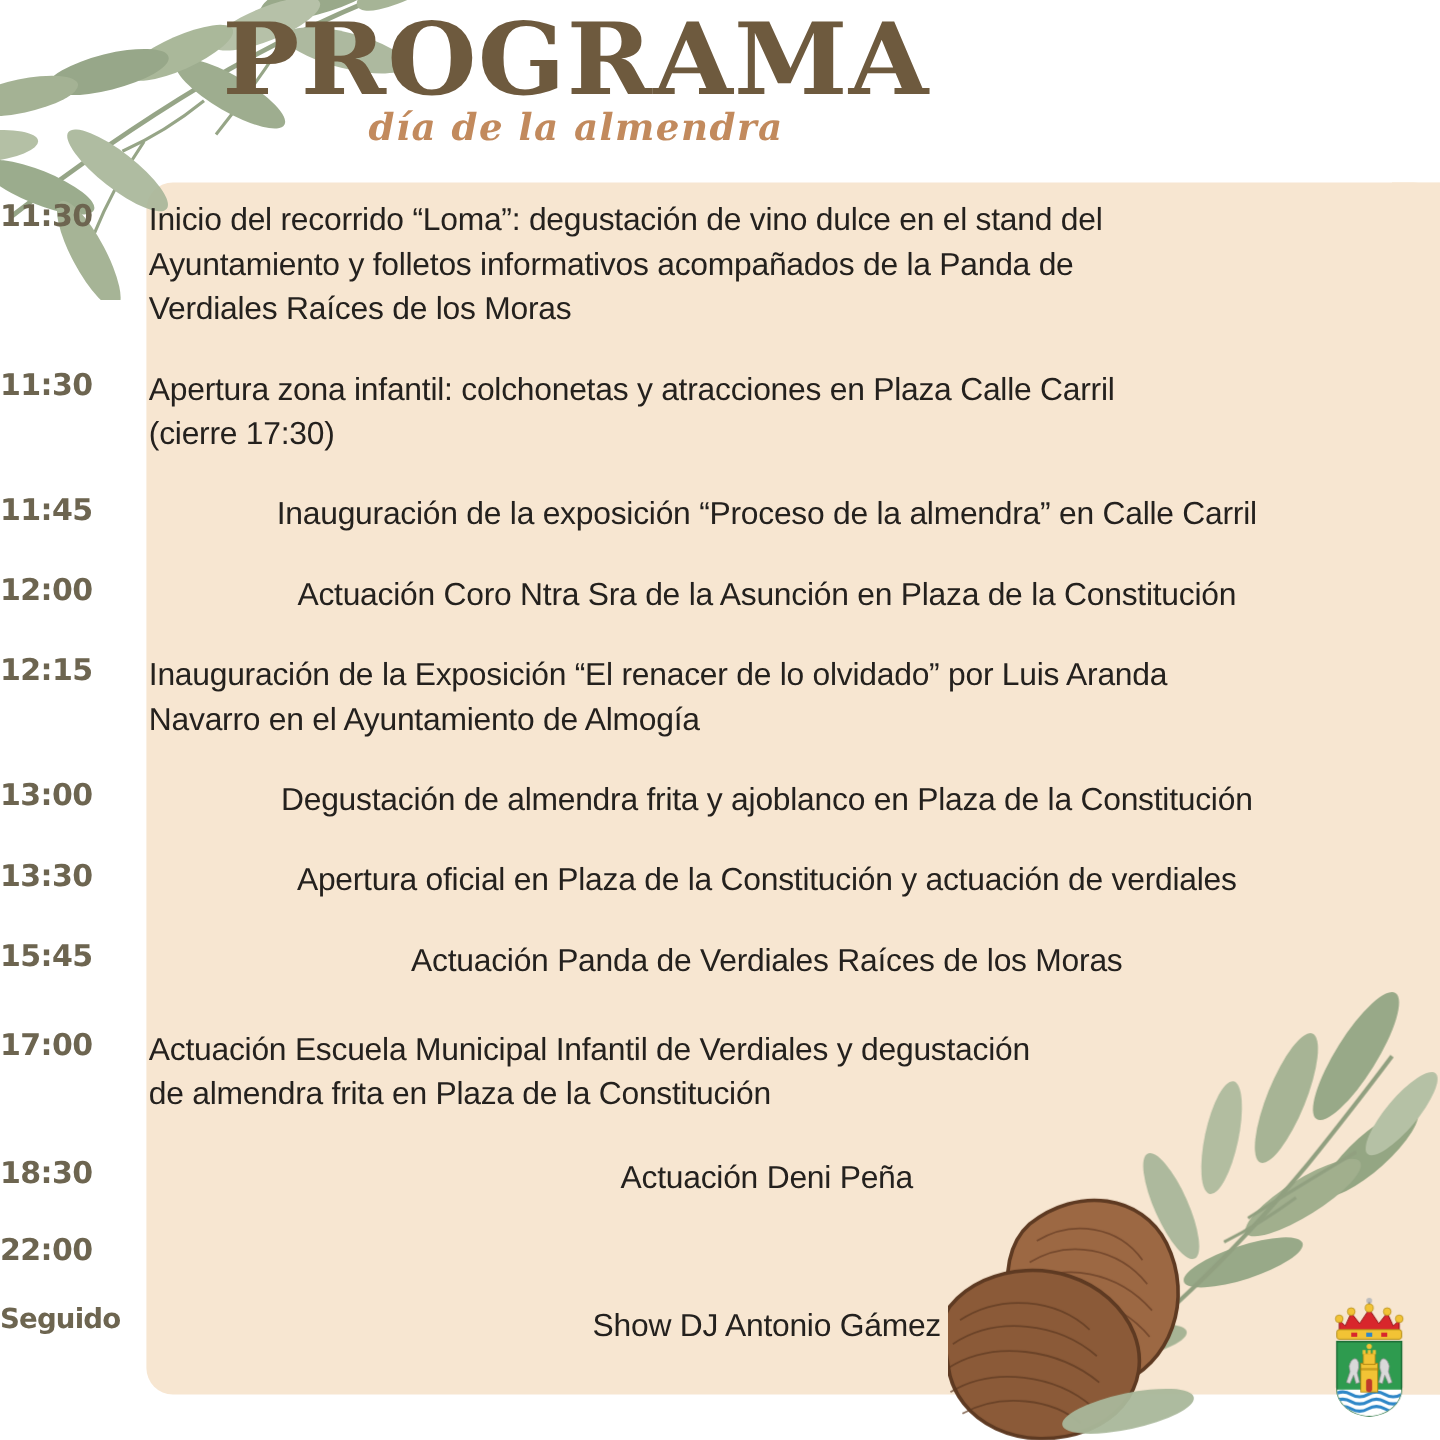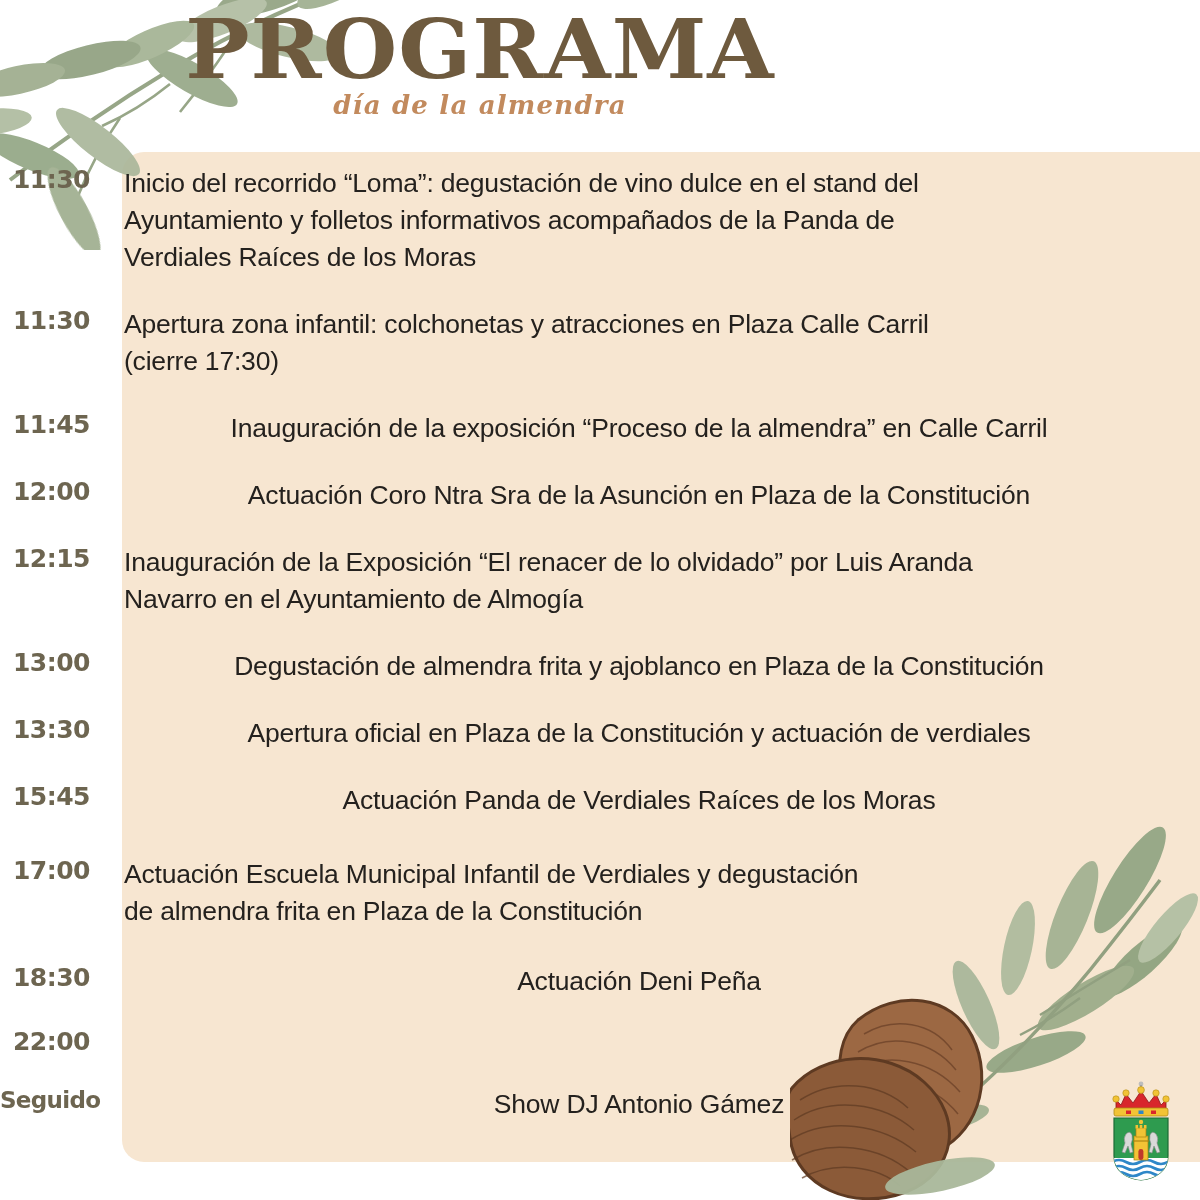--- a/index.html
+++ b/index.html
@@ -28,21 +28,21 @@
     letter-spacing:1px;
     color:#6E5A3E;
     line-height:1;
     transform:scaleX(1.03);
   }
   .subtitle{
     position:absolute;left:0;right:0;top:92px;
     font-family:"DejaVu Serif", serif;
     font-style:italic;
     font-weight:700;
-    font-size:26px;
+    font-size:31px;
     color:#C28A5D;
     letter-spacing:1.2px;
     line-height:1;
   }
 
   
   .panel{
     position:absolute;
     left:122px;top:152px;
     width:1078px;height:1010px;
@@ -57,21 +57,21 @@
   .schedule{position:absolute;left:0;top:152px;width:1200px;}
   .row{
     position:relative;
     display:flex;
     align-items:flex-start;
     box-sizing:border-box;
   }
   .time{
     flex:0 0 106px;
     width:106px;
-    text-align:right;
+    text-align:left;
     padding-right:16px;
     box-sizing:border-box;
     font-family:"DejaVu Sans", sans-serif;
     font-weight:700;
     font-size:25px;
     color:#6D6550;
     line-height:1.22;
     letter-spacing:-0.5px;
     white-space:nowrap;
   }

